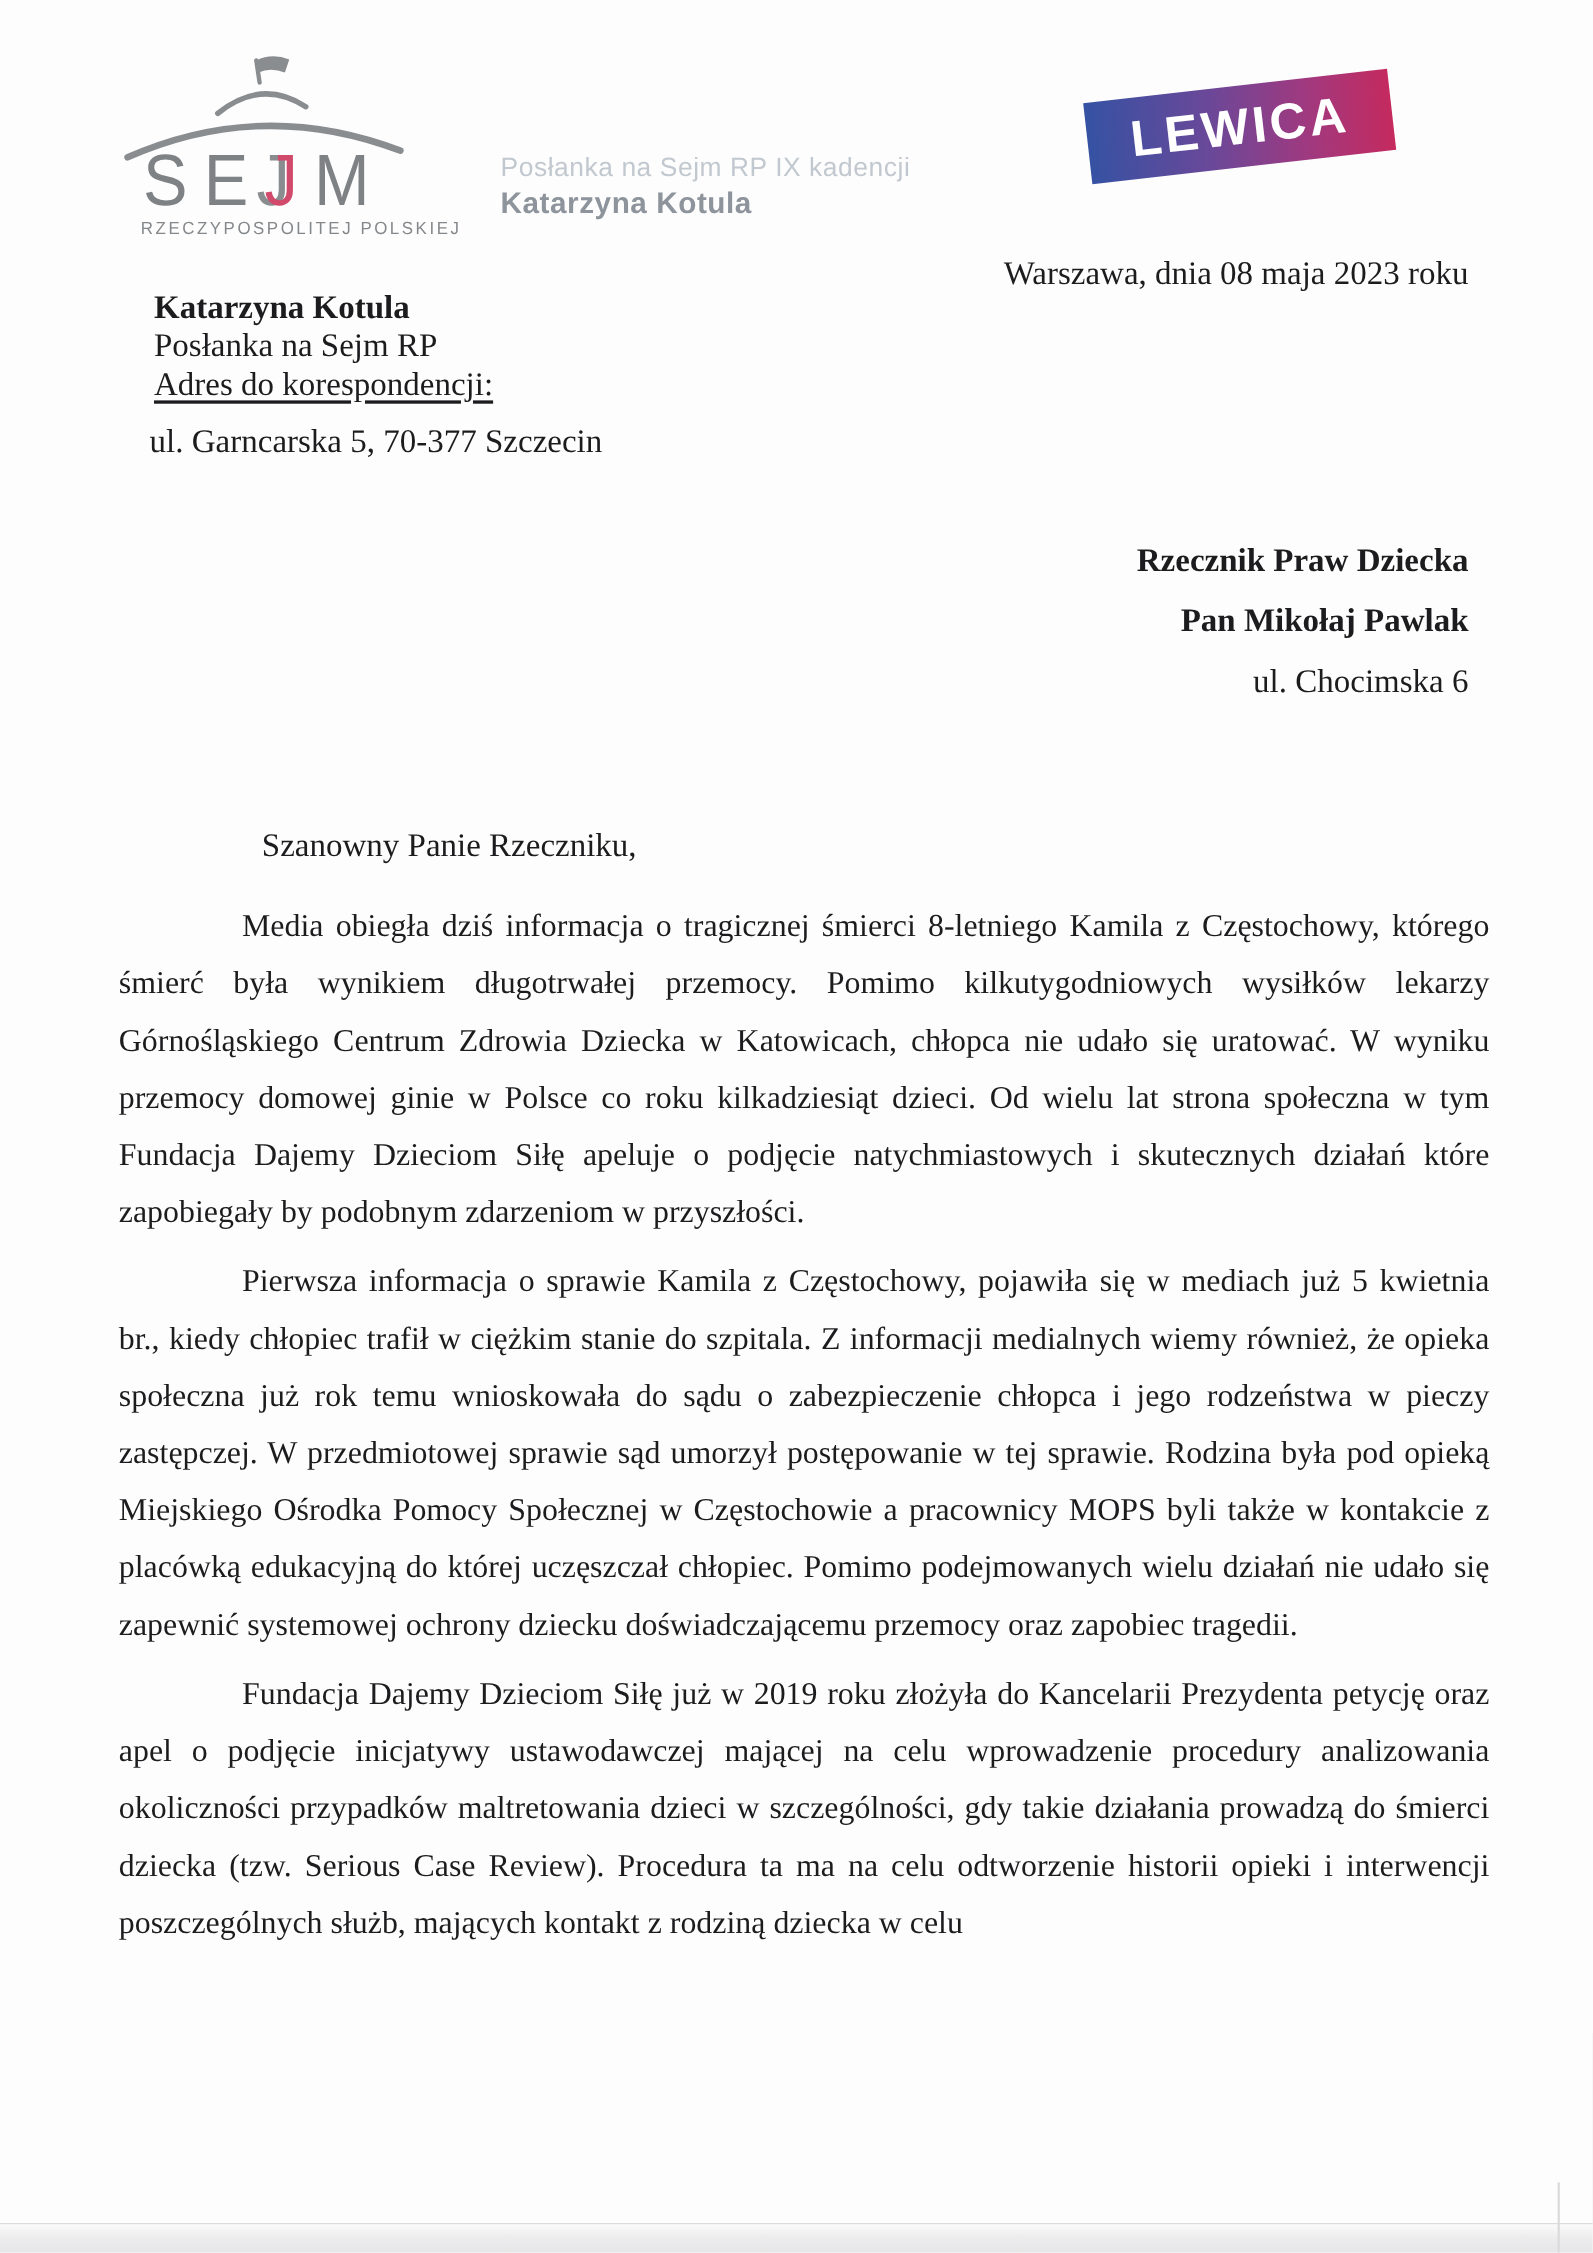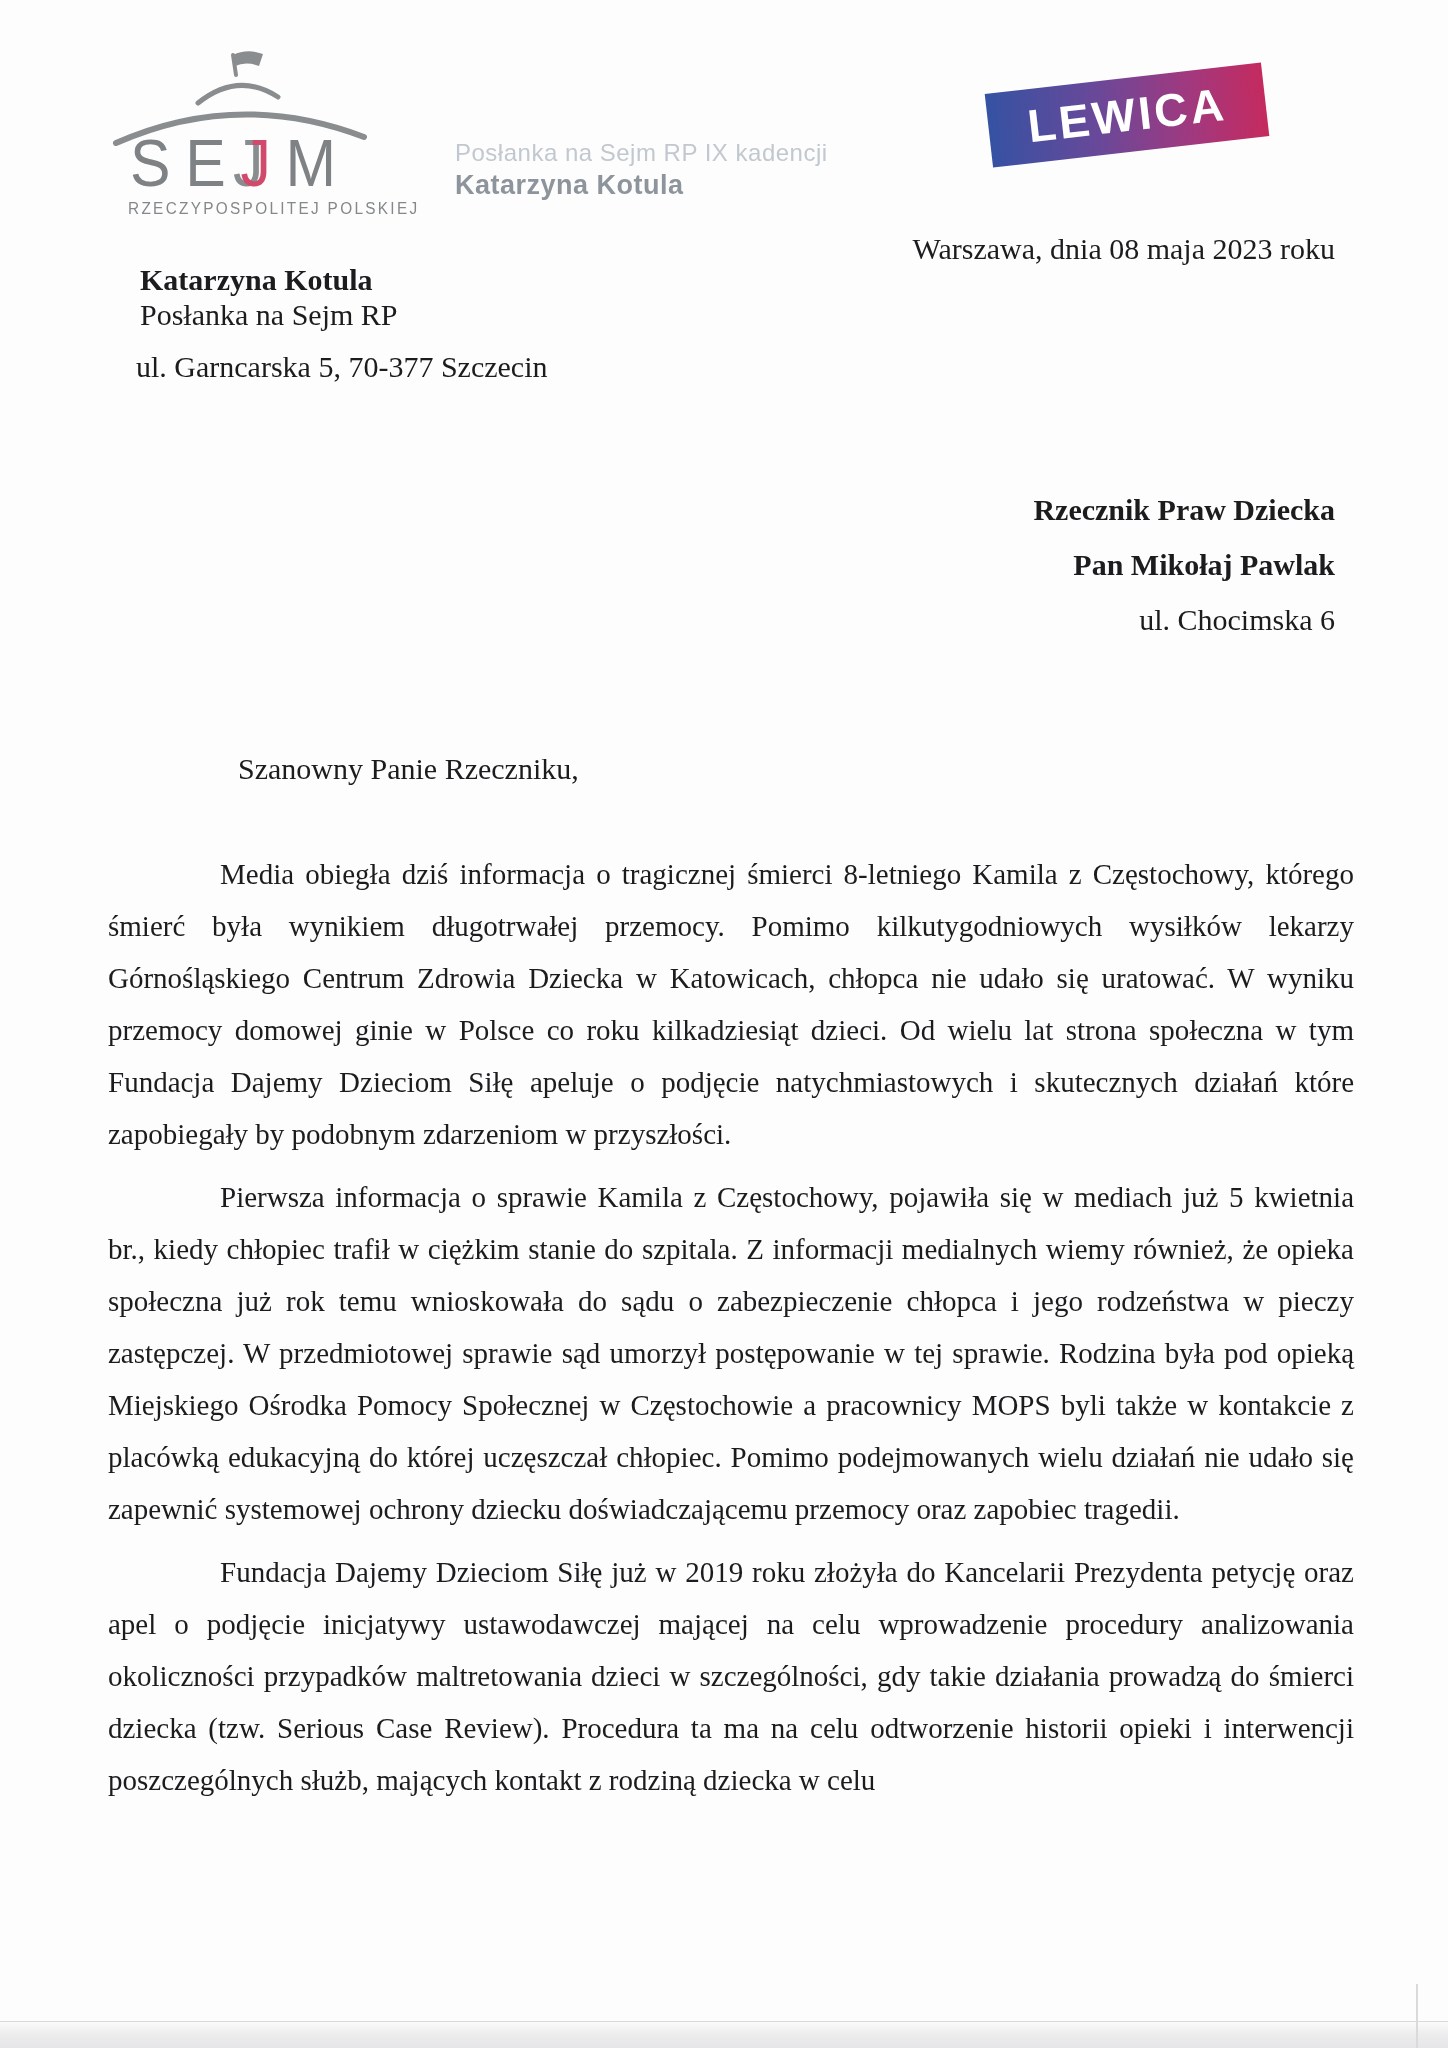--- a/index.html
+++ b/index.html
@@ -53,21 +53,21 @@
   
   .dateline{position:absolute;top:232px;right:113px;font-size:30px;}
   .sender{position:absolute;left:140px;top:262px;font-size:30px;line-height:35px;}
   .sender .name{font-weight:bold;}
   .sender .addr-label{text-decoration:underline;text-underline-offset:5px;}
   .sender .address{margin-top:17px;margin-left:-4px;}
   .recipient{position:absolute;top:482px;right:113px;text-align:right;font-size:30px;line-height:55px;}
   .recipient .bold{font-weight:bold;}
   .salutation{position:absolute;left:238px;top:752px;font-size:30px;}
   .letter-body{
-    position:absolute;left:108px;top:848px;width:1246px;
+    position:absolute;left:108px;top:816px;width:1246px;
     font-size:29px;line-height:52px;text-align:justify;
   }
   .letter-body p{margin:0 0 11px 0;text-indent:112px;}
 
   
   .scan-bottom{
     position:absolute;left:0;right:0;bottom:0;height:26px;
     background:linear-gradient(180deg,#fbfbfb 0%,#ededee 45%,#e6e6e8 100%);
     border-top:1px solid #d9d9db;
   }
@@ -104,20 +104,21 @@
 
   <div class="lewica">
     <span>LEWICA</span>
   </div>
 
   <div class="dateline">Warszawa, dnia 08 maja 2023 roku</div>
 
   <div class="sender">
     <div class="name">Katarzyna Kotula</div>
     <div>Posłanka na Sejm RP</div>
+    <div class="addr-label">Adres do korespondencji:</div>
     <div class="address">ul. Garncarska 5, 70-377 Szczecin</div>
   </div>
 
   <div class="recipient">
     <div class="bold">Rzecznik Praw Dziecka</div>
     <div class="bold">Pan Mikołaj Pawlak</div>
     <div>ul. Chocimska 6</div>
   </div>
 
   <div class="salutation">Szanowny Panie Rzeczniku,</div>

